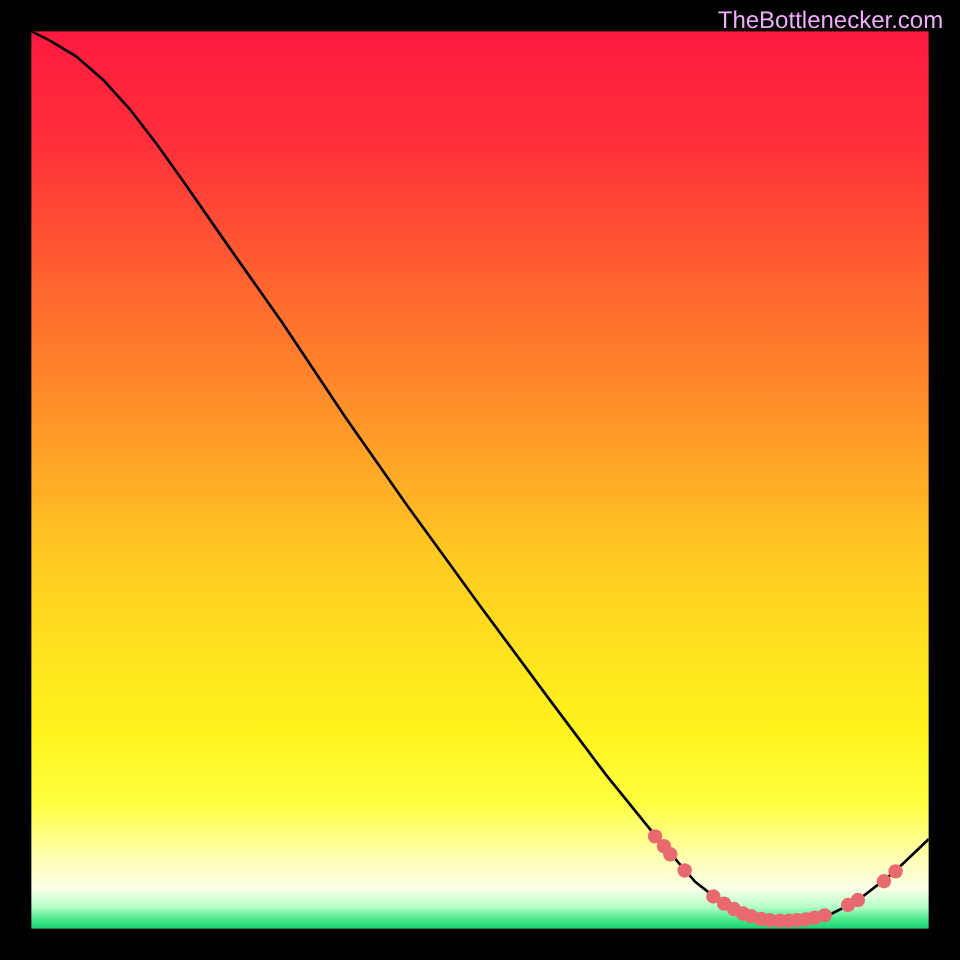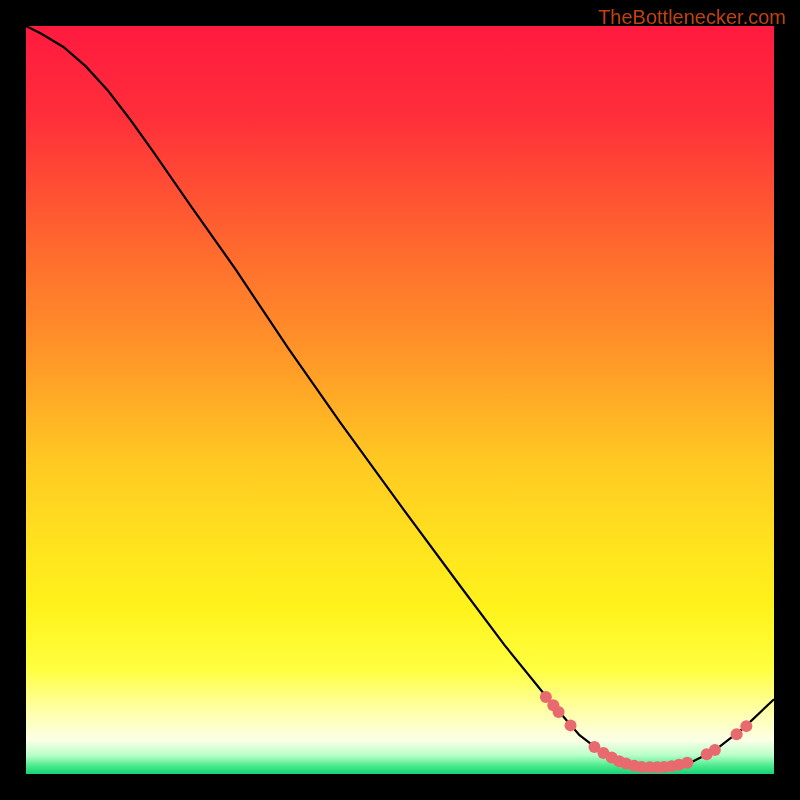--- a/index.html
+++ b/index.html
@@ -7,21 +7,21 @@
     width: 800px;
     height: 800px;
     background: #000;
     position: relative;
     font-family: Arial, sans-serif;
   }
   .watermark {
     position: absolute;
     top: 6px;
     right: 14px;
-    color: #c2410c;
+    color: #f0abfc;
     font-size: 20px;
     font-weight: 500;
     z-index: 10;
   }
   .plot {
     position: absolute;
     left: 26px;
     top: 26px;
     width: 748px;
     height: 748px;

